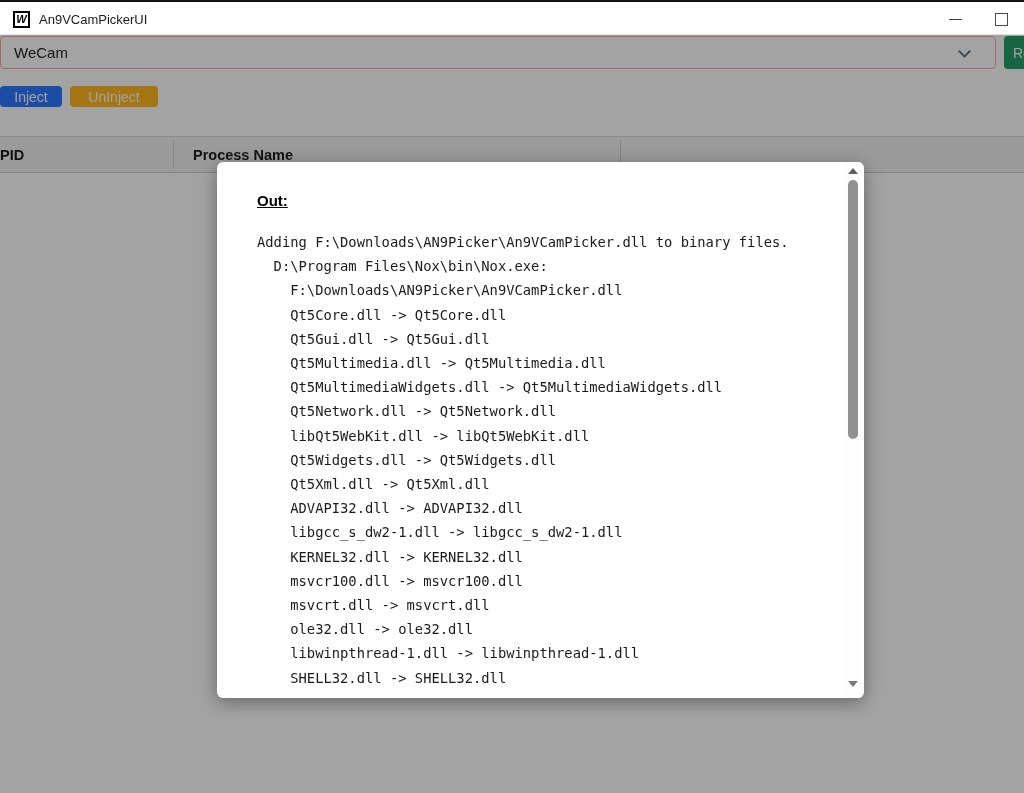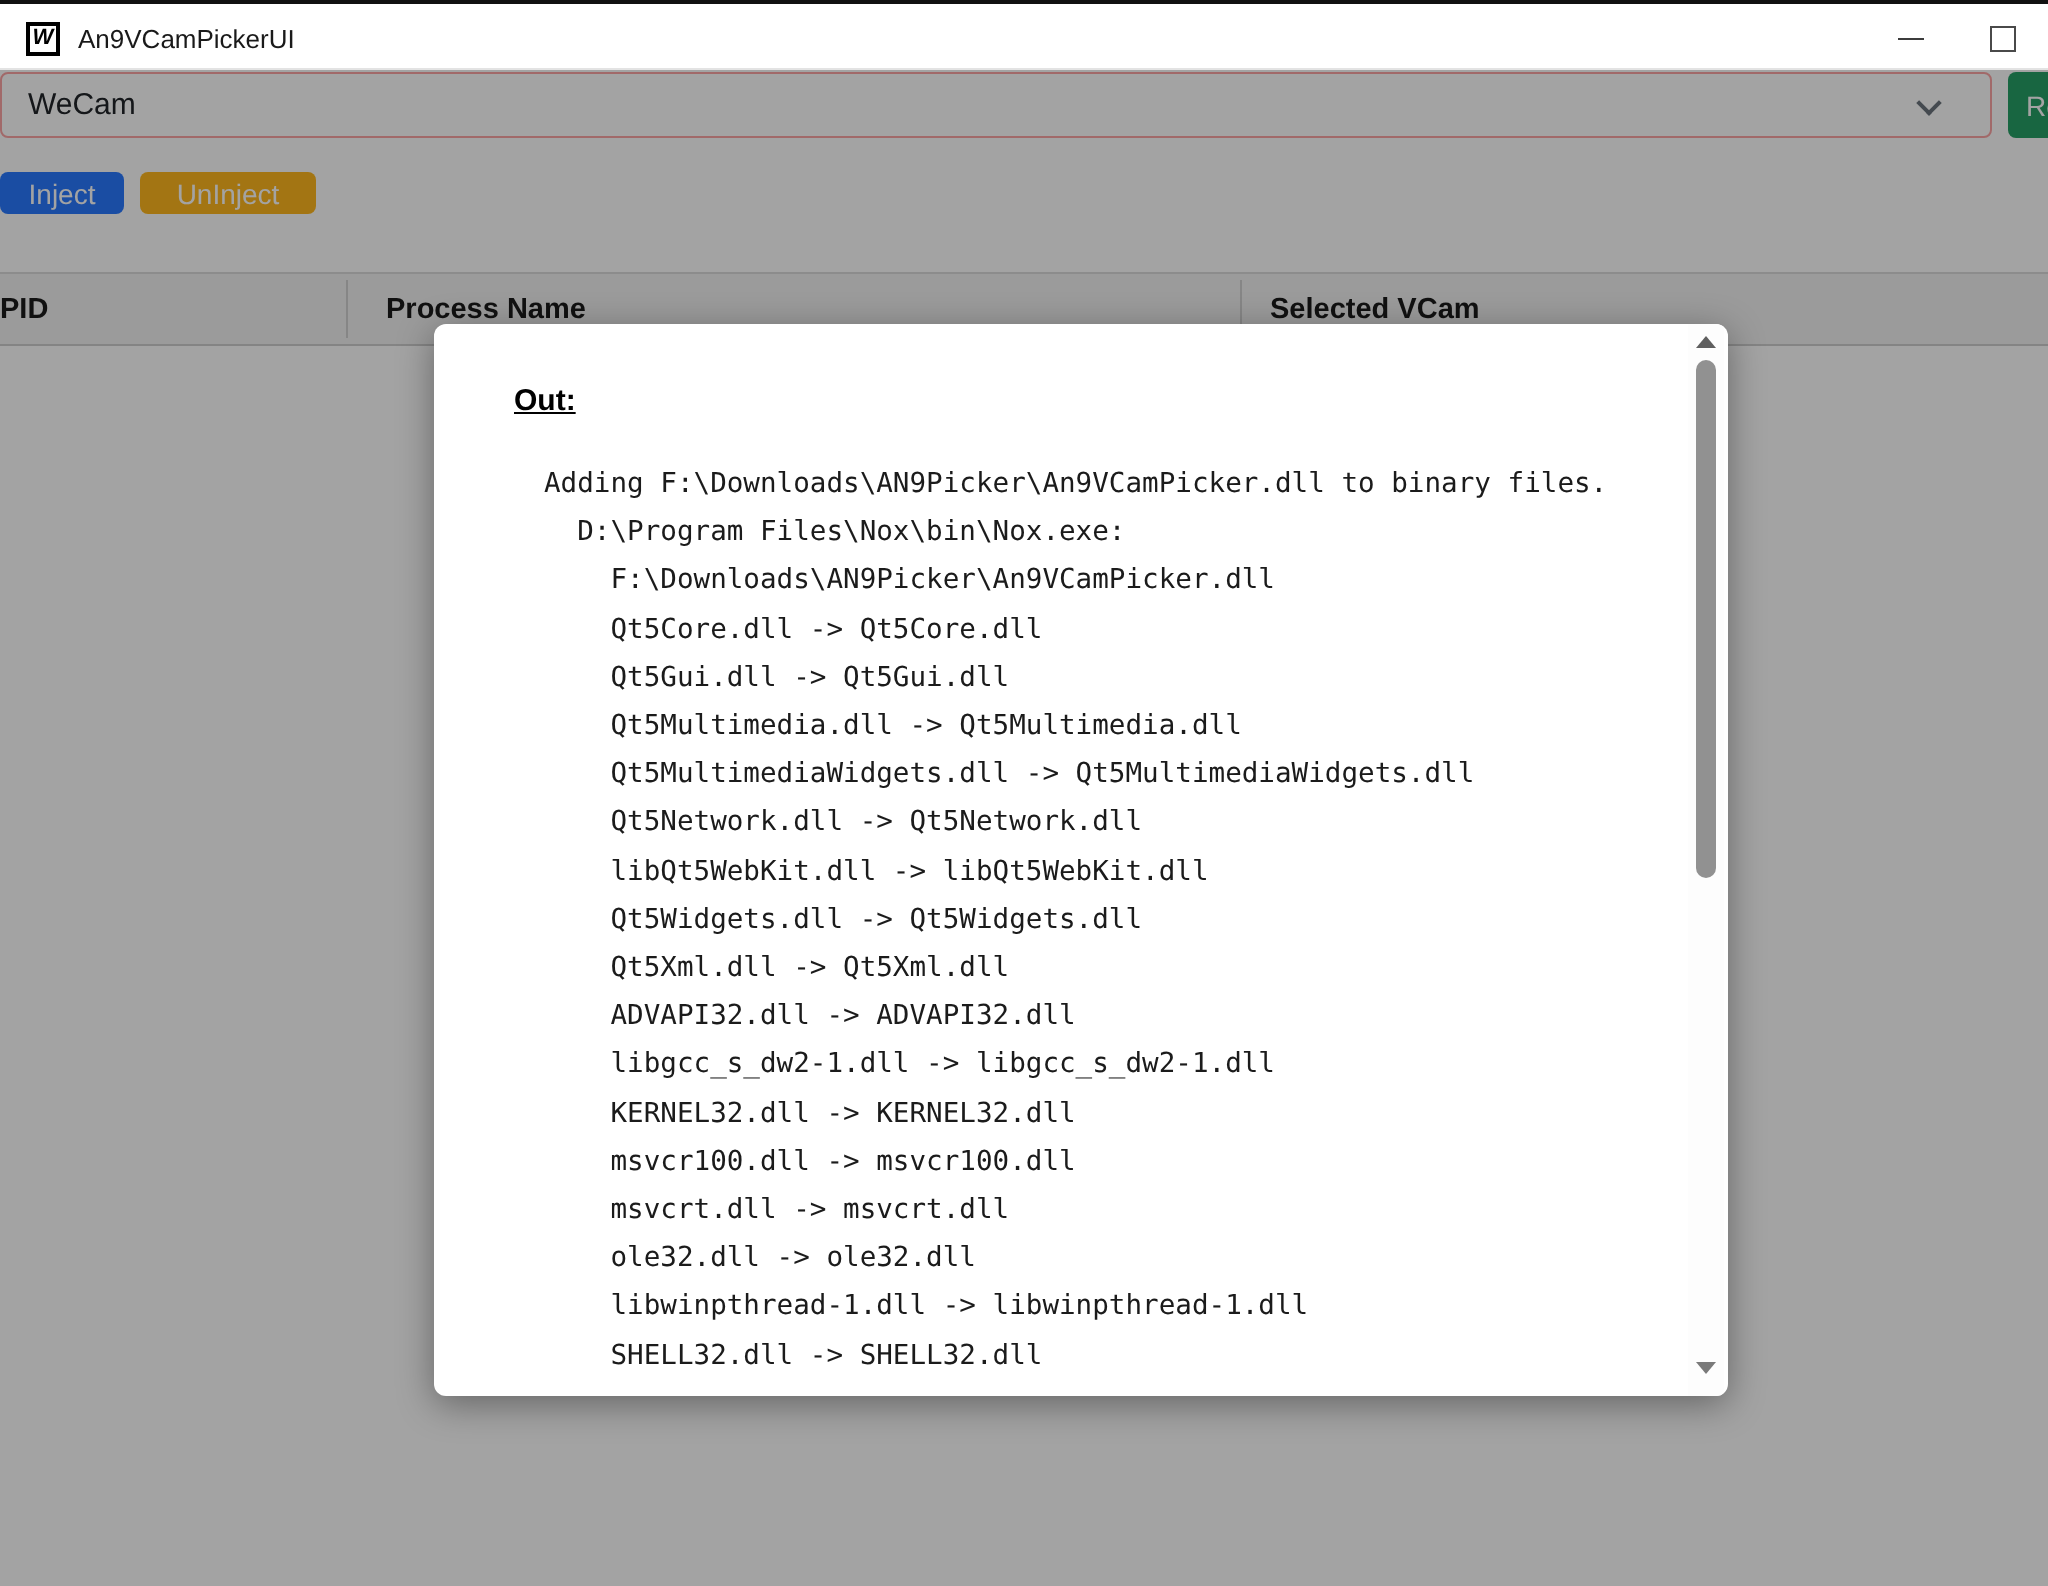--- a/index.html
+++ b/index.html
@@ -87,21 +87,21 @@
   }
   .out-heading{
     position:absolute;left:40px;top:30px;
     font-size:15px;font-weight:bold;color:#000;text-decoration:underline;
   }
   .console{
     position:absolute;left:40px;top:68px;width:580px;
     font-family:"DejaVu Sans Mono","Liberation Mono",monospace;
     font-size:13.8px;line-height:24.2px;color:#1b1b1b;
   }
-  .console div{white-space:pre;margin-left:15px;}
+  .console div{white-space:pre;}
   
   .scrollbar{position:absolute;right:2px;top:0;width:18px;height:536px;background:#fdfdfd;}
   .sb-up,.sb-down{
     position:absolute;left:0;width:18px;height:14px;
     display:flex;align-items:center;justify-content:center;cursor:pointer;
   }
   .sb-up{top:2px;}
   .sb-down{top:515px;}
   .tri-up{width:0;height:0;border-left:5px solid transparent;border-right:5px solid transparent;border-bottom:6px solid #5f5f5f;}
   .tri-down{width:0;height:0;border-left:5px solid transparent;border-right:5px solid transparent;border-top:6px solid #7a7a7a;}
@@ -138,21 +138,20 @@
   <button class="refresh-btn">Refresh</button>
 
   <button class="inject-btn">Inject</button>
   <button class="uninject-btn">UnInject</button>
 
   <div class="tbl-header">
     <div class="cell cell-pid">PID</div>
     <div class="col-div div-1"></div>
     <div class="cell cell-proc">Process Name</div>
     <div class="col-div div-2"></div>
-    <div class="cell cell-vcam">Selected VCam</div>
   </div>
   <div class="tbl-body"></div>
 
   <div class="backdrop"></div>
 
   <div class="modal">
     <div class="out-heading">Out:</div>
     <div class="console" id="console-lines">
         <div>Adding F:\Downloads\AN9Picker\An9VCamPicker.dll to binary files.</div>
         <div>  D:\Program Files\Nox\bin\Nox.exe:</div>

